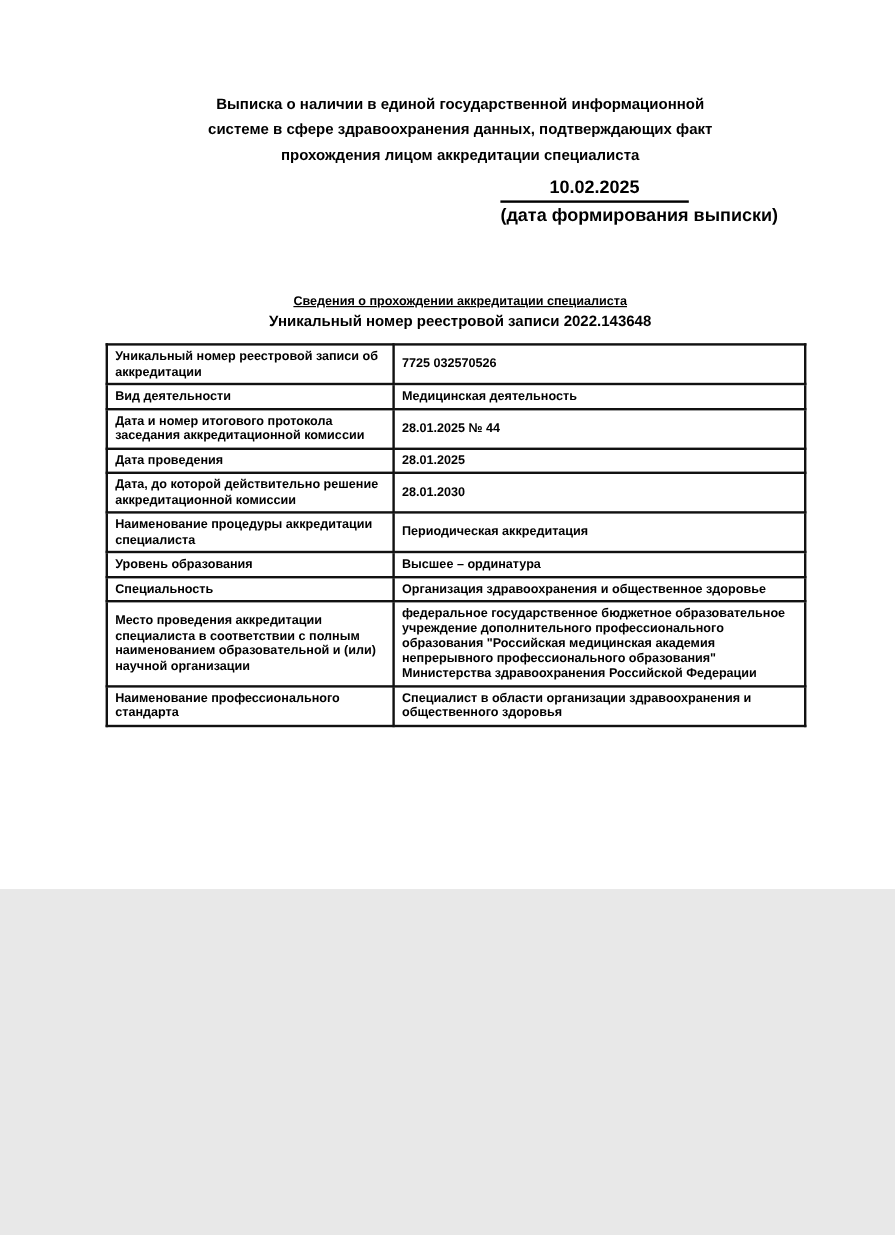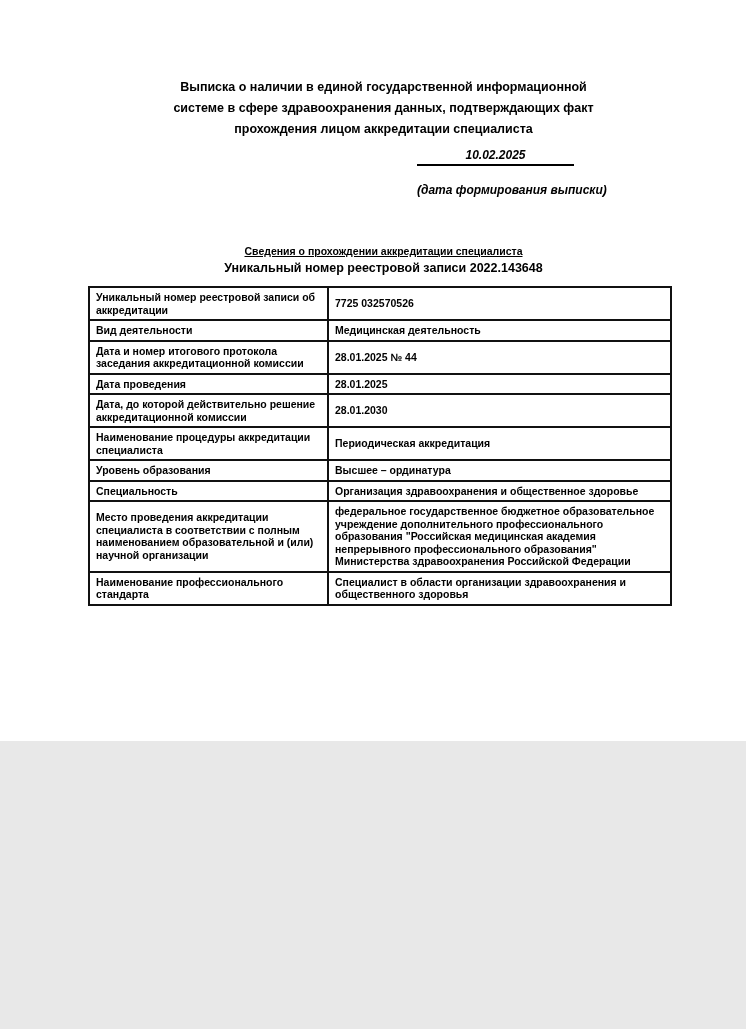--- a/index.html
+++ b/index.html
@@ -28,31 +28,30 @@
     font-size: 12.5px;
     line-height: 21px;
     white-space: pre-line;
   }
   .date-block {
     position: absolute;
     top: 148px;
     left: 417px;
     width: 157px;
     text-align: center;
-    font-size: 12px;
-    font-style: italic;
+    font-size: 15px;
   }
   .date-value {
     display: block;
     padding-bottom: 2px;
     border-bottom: 2px solid #000;
   }
   .date-caption {
     display: block;
-    margin-top: 17px;
+    margin-top: 2px;
     white-space: nowrap;
   }
   .intro {
     position: absolute;
     top: 195px;
     left: 84px;
     width: 578px;
     text-align: center;
     font-size: 10.5px;
     line-height: 17px;

